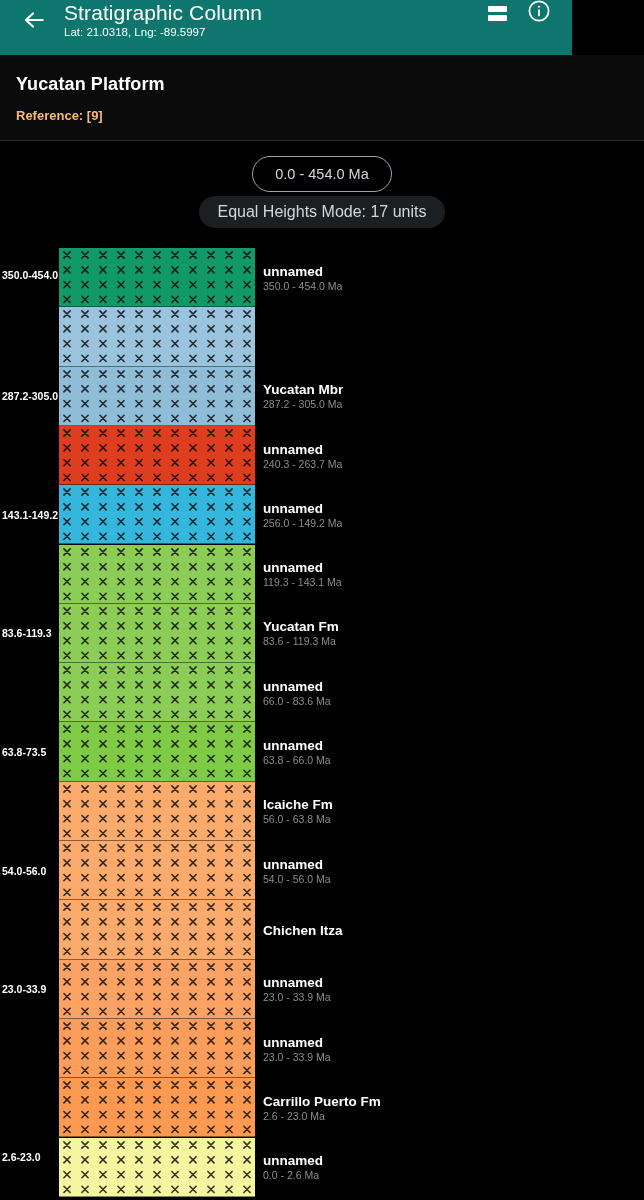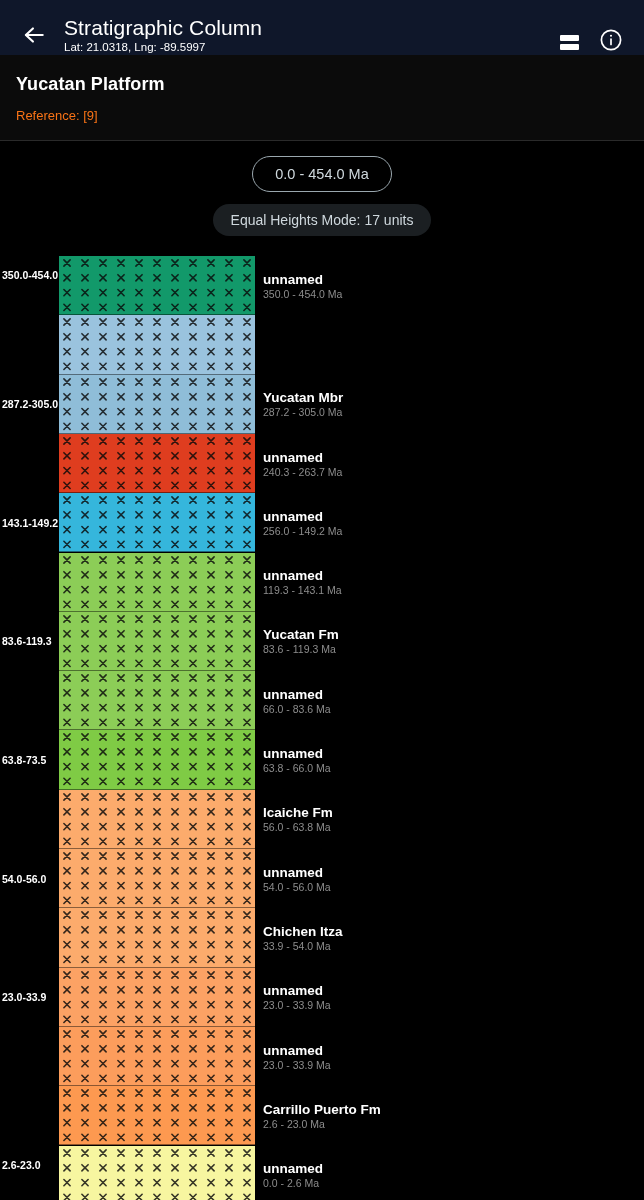--- a/index.html
+++ b/index.html
@@ -7,25 +7,25 @@
     width: 644px;
     height: 1200px;
     background: #000000;
     font-family: "Liberation Sans", sans-serif;
     overflow: hidden;
   }
 
   
   .appbar {
     position: relative;
-    width: 644px;
+    width: 572px;
     height: 55px;
-    background: #0f172a;
+    background: #0f766e;
     display: flex;
-    align-items: flex-end;
+    align-items: flex-start;
     padding: 0 14px;
   }
   .appbar-back {
     width: 40px; height: 40px;
     display: flex; align-items: center; justify-content: center;
     flex: 0 0 auto;
   }
   .appbar-back svg { display: block; }
   .appbar-titles {
     margin-left: 10px;
@@ -80,23 +80,23 @@
   }
   .header-title {
     color: #ffffff;
     font-size: 18px;
     font-weight: 700;
     line-height: 30px;
     letter-spacing: 0.1px;
   }
   .header-ref {
     margin-top: 8px;
-    color: #f97316;
+    color: #fdba74;
     font-size: 13px;
-    font-weight: 400;
+    font-weight: 700;
     line-height: 18px;
   }
 
   
   .controls {
     width: 644px;
     padding-top: 15px;
     display: flex;
     flex-direction: column;
     align-items: center;
@@ -106,26 +106,26 @@
     border: 1px solid #9aa7ae;
     border-radius: 20px;
     padding: 8px 22px;
     color: #cfd8dd;
     font-size: 14.5px;
     font-weight: 500;
     line-height: 18px;
     background: transparent;
   }
   .mode-pill {
-    margin-top: 12px;
+    margin-top: 4px;
     background: #1b1f22;
     border-radius: 16px;
     padding: 7px 18px;
     color: #cfd8dd;
-    font-size: 14px;
+    font-size: 16px;
     font-weight: 400;
     line-height: 18px;
   }
 
   
   .column-area {
     position: relative;
     width: 644px;
     height: 948px;
     margin-top: 20px;
@@ -237,21 +237,21 @@
   <div class="header-ref">Reference: [9]</div>
 </div>
 
 <div class="controls">
   <div class="range-pill">0.0 - 454.0 Ma</div>
   <div class="mode-pill">Equal Heights Mode: 17 units</div>
 </div>
 
 <div class="column-area">
   <div class="axis-labels" id="axis-labels">
-      <div class="axis-tick" style="top: 19px;">350.0-454.0</div>
+      <div class="axis-tick" style="top: 27px;">350.0-454.0</div>
       <div class="axis-tick" style="top: 148.25px;">287.2-305.0</div>
       <div class="axis-tick" style="top: 266.85px;">143.1-149.2</div>
       <div class="axis-tick" style="top: 385.45px;">83.6-119.3</div>
       <div class="axis-tick" style="top: 504.05px;">63.8-73.5</div>
       <div class="axis-tick" style="top: 622.65px;">54.0-56.0</div>
       <div class="axis-tick" style="top: 741.25px;">23.0-33.9</div>
       <div class="axis-tick" style="top: 909px;">2.6-23.0</div>
     </div>
   <div class="strat-column" id="strat-column">
       <div class="strat-unit" style="top: 0px; height: 59.3px; background: rgb(18, 153, 106); border-bottom: 1px solid rgba(0, 0, 0, 0.45);">
@@ -1235,21 +1235,20 @@
       <div class="unit-label" style="top: 563.35px;">
         <div class="unit-name">Icaiche Fm</div>
         <div class="unit-age">56.0 - 63.8 Ma</div>
       </div>
       <div class="unit-label" style="top: 622.65px;">
         <div class="unit-name">unnamed</div>
         <div class="unit-age">54.0 - 56.0 Ma</div>
       </div>
       <div class="unit-label" style="top: 681.95px;">
         <div class="unit-name">Chichen Itza</div>
-        <div class="unit-age">33.9 - 54.0 Ma</div>
       </div>
       <div class="unit-label" style="top: 741.25px;">
         <div class="unit-name">unnamed</div>
         <div class="unit-age">23.0 - 33.9 Ma</div>
       </div>
       <div class="unit-label" style="top: 800.55px;">
         <div class="unit-name">unnamed</div>
         <div class="unit-age">23.0 - 33.9 Ma</div>
       </div>
       <div class="unit-label" style="top: 859.85px;">

